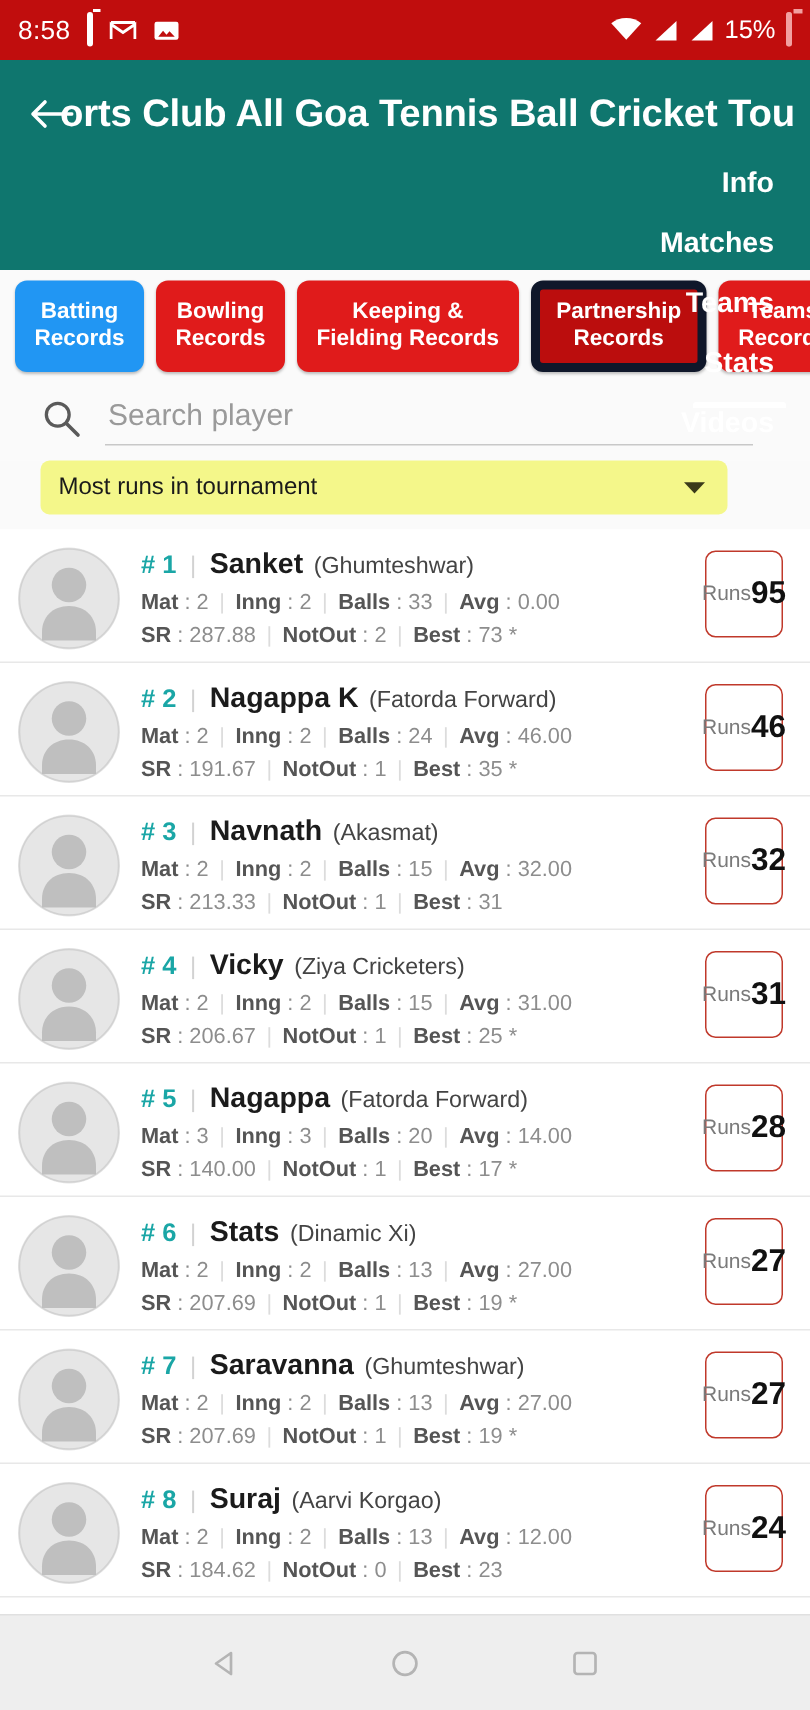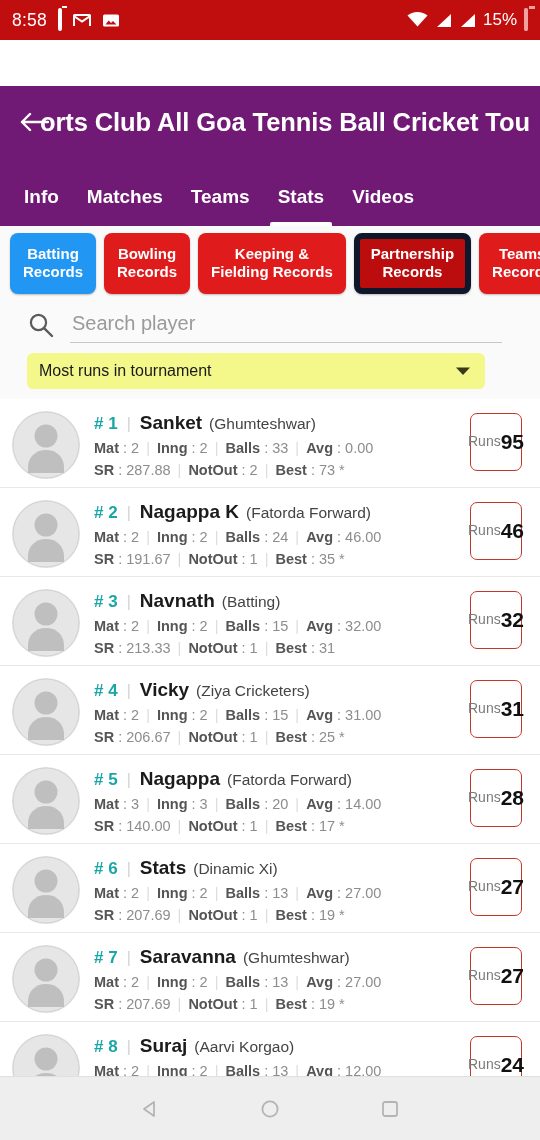--- a/index.html
+++ b/index.html
@@ -26,31 +26,31 @@
   
   .batt-alert { width: 11px; height: 19px; border: 2px solid #fff; border-radius: 2px; position: relative; }
   .batt-alert:before { content:""; position:absolute; top:-4px; left:2px; width:5px; height:2px; background:#fff; }
   .batt-alert:after { content:"!"; position:absolute; inset:0; color:#fff; font-size:12px; font-weight:bold;
     display:flex; align-items:center; justify-content:center; line-height:1; }
   .batt-red { width: 12px; height: 20px; border: 2px solid #f2a0a0; border-radius: 2px; position: relative; background: #e06b6b; }
   .batt-red:before { content:""; position:absolute; top:-4px; left:3px; width:6px; height:3px; background:#f2a0a0; }
 
   
   .appbar {
-    background: #701a75; color:#fff; flex: 0 0 auto;
-    padding: 0; position: relative; height: 140px; margin-top: 46px;
+    background: #0f766e; color:#fff; flex: 0 0 auto;
+    padding: 0; position: relative; height: 140px;
   }
   .appbar-top { height: 72px; display:flex; align-items:center; padding: 0 14px; overflow:hidden; }
   .back-btn { width: 40px; height:40px; flex:0 0 auto; display:flex; align-items:center; justify-content:center; }
   .title {
     font-size: 25.5px; font-weight: bold; white-space: nowrap;
     margin-left: 4px; letter-spacing: -0.1px;
     overflow: visible; transform: translateX(-18px);
   }
-  .tabs { display: flex; align-items: flex-end; height: 68px; padding: 0 10px; }
+  .tabs { display: flex; align-items: flex-end; height: 68px; padding: 0 10px; flex-direction: column; }
   .tab {
     color:#fff; font-size: 19px; font-weight: 600; padding: 0 14px 18px 14px;
     position: relative; white-space: nowrap;
   }
   .tab.active:after {
     content:""; position:absolute; left: 6px; right: 6px; bottom: 0;
     height: 4px; background:#ffffff; border-radius: 2px 2px 0 0;
   }
 
   
@@ -272,21 +272,21 @@
             <circle cx="34" cy="34" r="33" fill="#e6e6e6" stroke="#d2d2d2" stroke-width="1"></circle>
             <circle cx="34" cy="25" r="11.5" fill="#bfbfbf"></circle>
             <path d="M34 39c-11 0-18 7.6-18 17.2V62h36v-5.8C52 46.6 45 39 34 39z" fill="#bfbfbf"></path>
           </svg>
         </div>
         <div class="info">
           <div class="line1">
             <span class="rank"># 3</span>
             <span class="vsep">|</span>
             <span class="pname">Navnath</span>
-            <span class="pteam">(Batting)</span>
+            <span class="pteam">(Akasmat)</span>
           </div>
           <div class="statline"><b>Mat</b> : 2<span class="ssep">|</span><b>Inng</b> : 2<span class="ssep">|</span><b>Balls</b> : 15<span class="ssep">|</span><b>Avg</b> : 32.00</div>
           <div class="statline"><b>SR</b> : 213.33<span class="ssep">|</span><b>NotOut</b> : 1<span class="ssep">|</span><b>Best</b> : 31</div>
         </div>
         <div class="runsbox">
           <span class="lbl">Runs</span>
           <span class="val">32</span>
         </div>
       </div>
       <div class="row">

